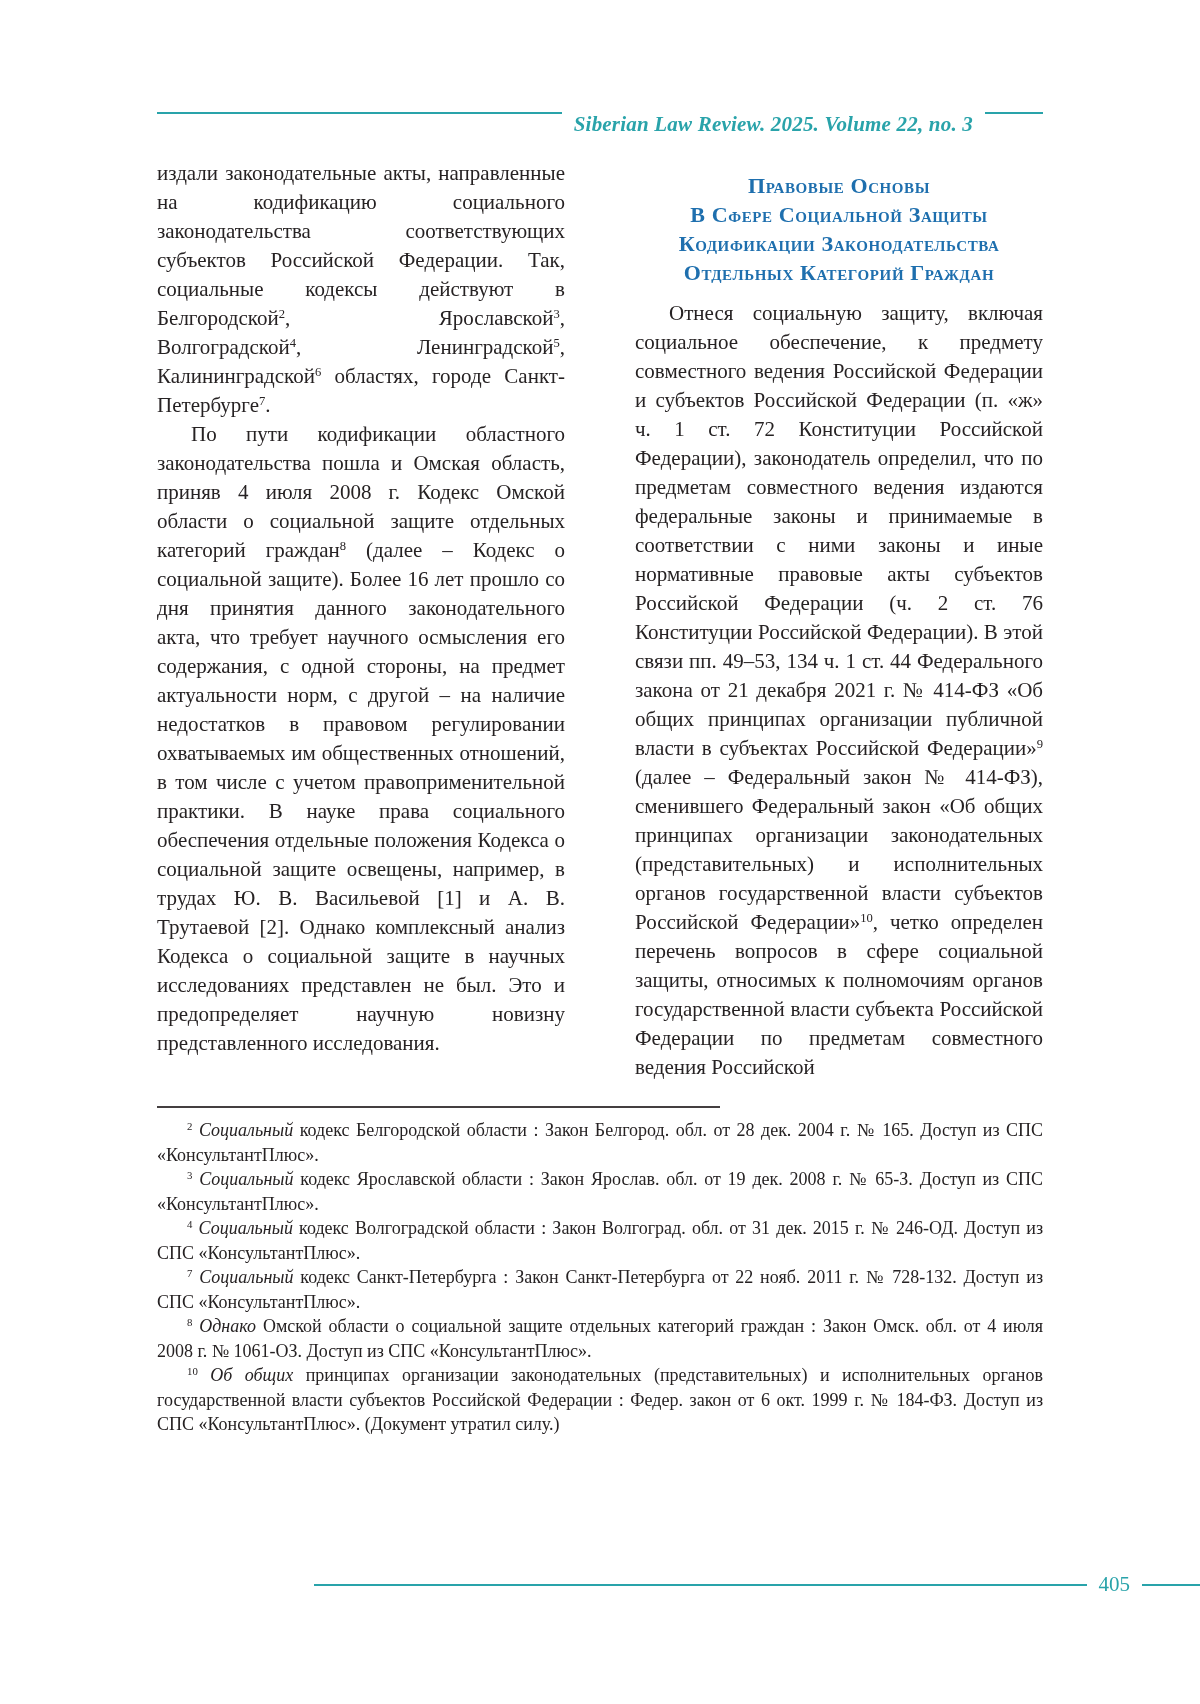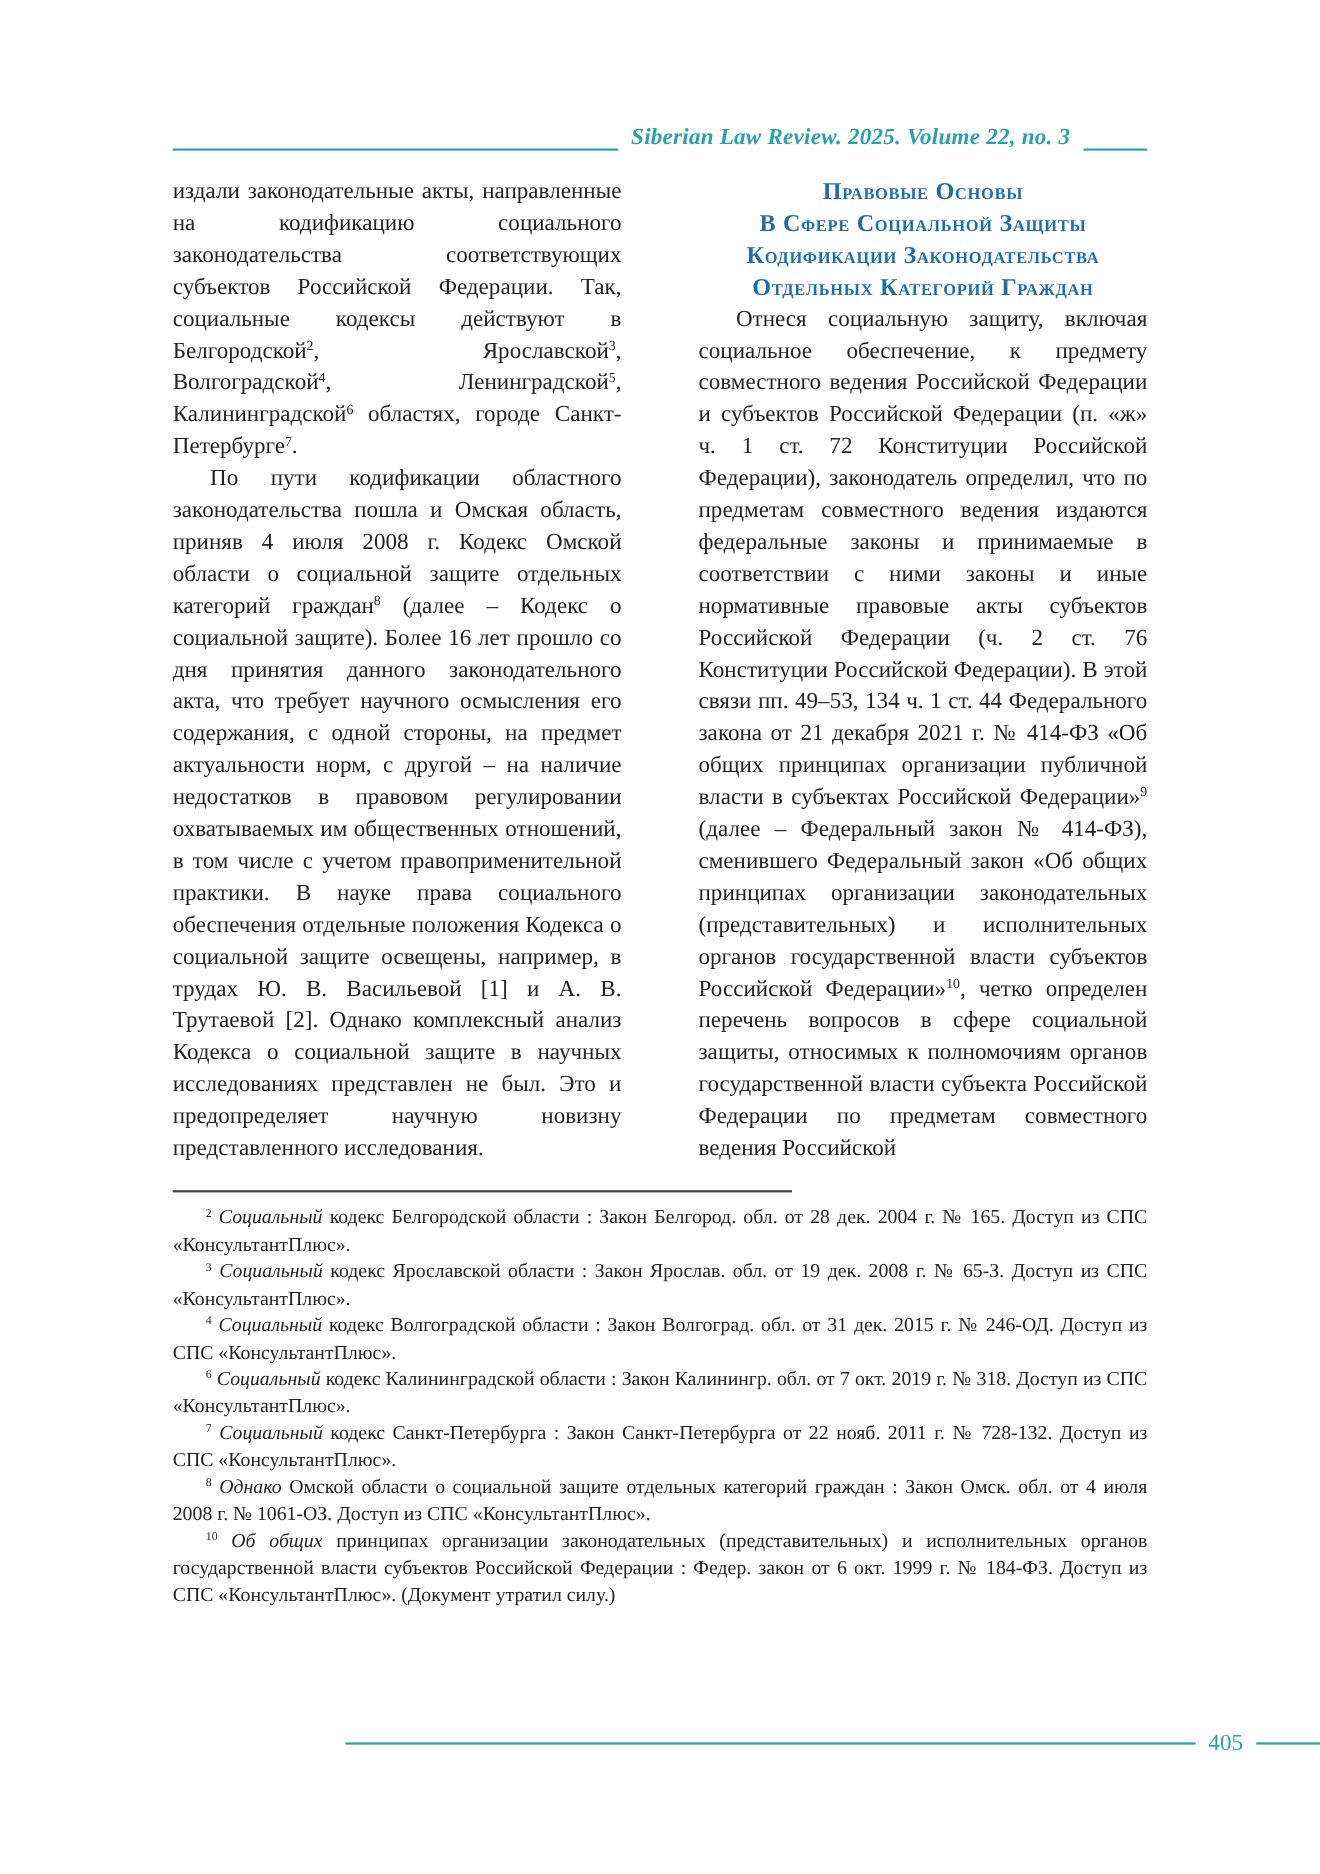--- a/index.html
+++ b/index.html
@@ -20,21 +20,21 @@
   .page{
     position:relative;
     width:886px;
     margin:0 auto;
     padding-top:112px;
   }
   
   .rule{display:inline-block;height:2px;background:var(--teal);}
   .rule-long{flex:1;}
   .rule-short{width:58px;}
-  .header{display:flex;align-items:flex-end;gap:12px;}
+  .header{display:flex;align-items:flex-start;gap:12px;}
   .header-title{
     color:var(--teal);
     font-style:italic;
     font-weight:bold;
     font-size:21px;
     white-space:nowrap;
     letter-spacing:0.2px;
   }
   
   .columns{
@@ -49,21 +49,21 @@
   .para{margin:0;}
   .para.indent{text-indent:34px;}
   sup{
     font-size:0.6em;
     line-height:0;
     vertical-align:baseline;
     position:relative;
     top:-0.55em;
   }
   .heading{
-    margin:0;
+    margin:12px;
     color:var(--blue);
     font-weight:bold;
     font-size:22px;
     line-height:29px;
     text-align:center;
     font-variant:small-caps;
     letter-spacing:0.6px;
   }
   
   .footnotes{margin-top:24px;}
@@ -125,21 +125,20 @@
         </div>
     </section>
   </main>
 
   <footer class="footnotes">
     <div class="fn-sep"></div>
     <div class="fn-list">
         <p class="footnote indent"><sup>2</sup> <em>Социальный</em> кодекс Белгородской области : Закон Белгород. обл. от 28 дек. 2004 г. № 165. Доступ из СПС «КонсультантПлюс».</p>
         <p class="footnote indent"><sup>3</sup> <em>Социальный</em> кодекс Ярославской области : Закон Ярослав. обл. от 19 дек. 2008 г. № 65-З. Доступ из СПС «КонсультантПлюс».</p>
         <p class="footnote indent"><sup>4</sup> <em>Социальный</em> кодекс Волгоградской области : Закон Волгоград. обл. от 31 дек. 2015 г. № 246-ОД. Доступ из СПС «КонсультантПлюс».</p>
-        <p class="footnote indent"><sup>6</sup> <em>Социальный</em> кодекс Калининградской области : Закон Калинингр. обл. от 7 окт. 2019 г. № 318. Доступ из СПС «КонсультантПлюс».</p>
         <p class="footnote indent"><sup>7</sup> <em>Социальный</em> кодекс Санкт-Петербурга : Закон Санкт-Петербурга от 22 нояб. 2011 г. № 728-132. Доступ из СПС «КонсультантПлюс».</p>
         <p class="footnote indent"><sup>8</sup> <em>Однако</em> Омской области о социальной защите отдельных категорий граждан : Закон Омск. обл. от 4 июля 2008 г. № 1061-ОЗ. Доступ из СПС «КонсультантПлюс».</p>
         <p class="footnote indent"><sup>10</sup> <em>Об общих</em> принципах организации законодательных (представительных) и исполнительных органов государственной власти субъектов Российской Федерации : Федер. закон от 6 окт. 1999 г. № 184-ФЗ. Доступ из СПС «КонсультантПлюс». (Документ утратил силу.)</p>
       </div>
   </footer>
 
   <div class="pagefoot">
     <span class="rule rule-long"></span>
     <span class="page-number">405</span>
     <span class="rule rule-short"></span>

